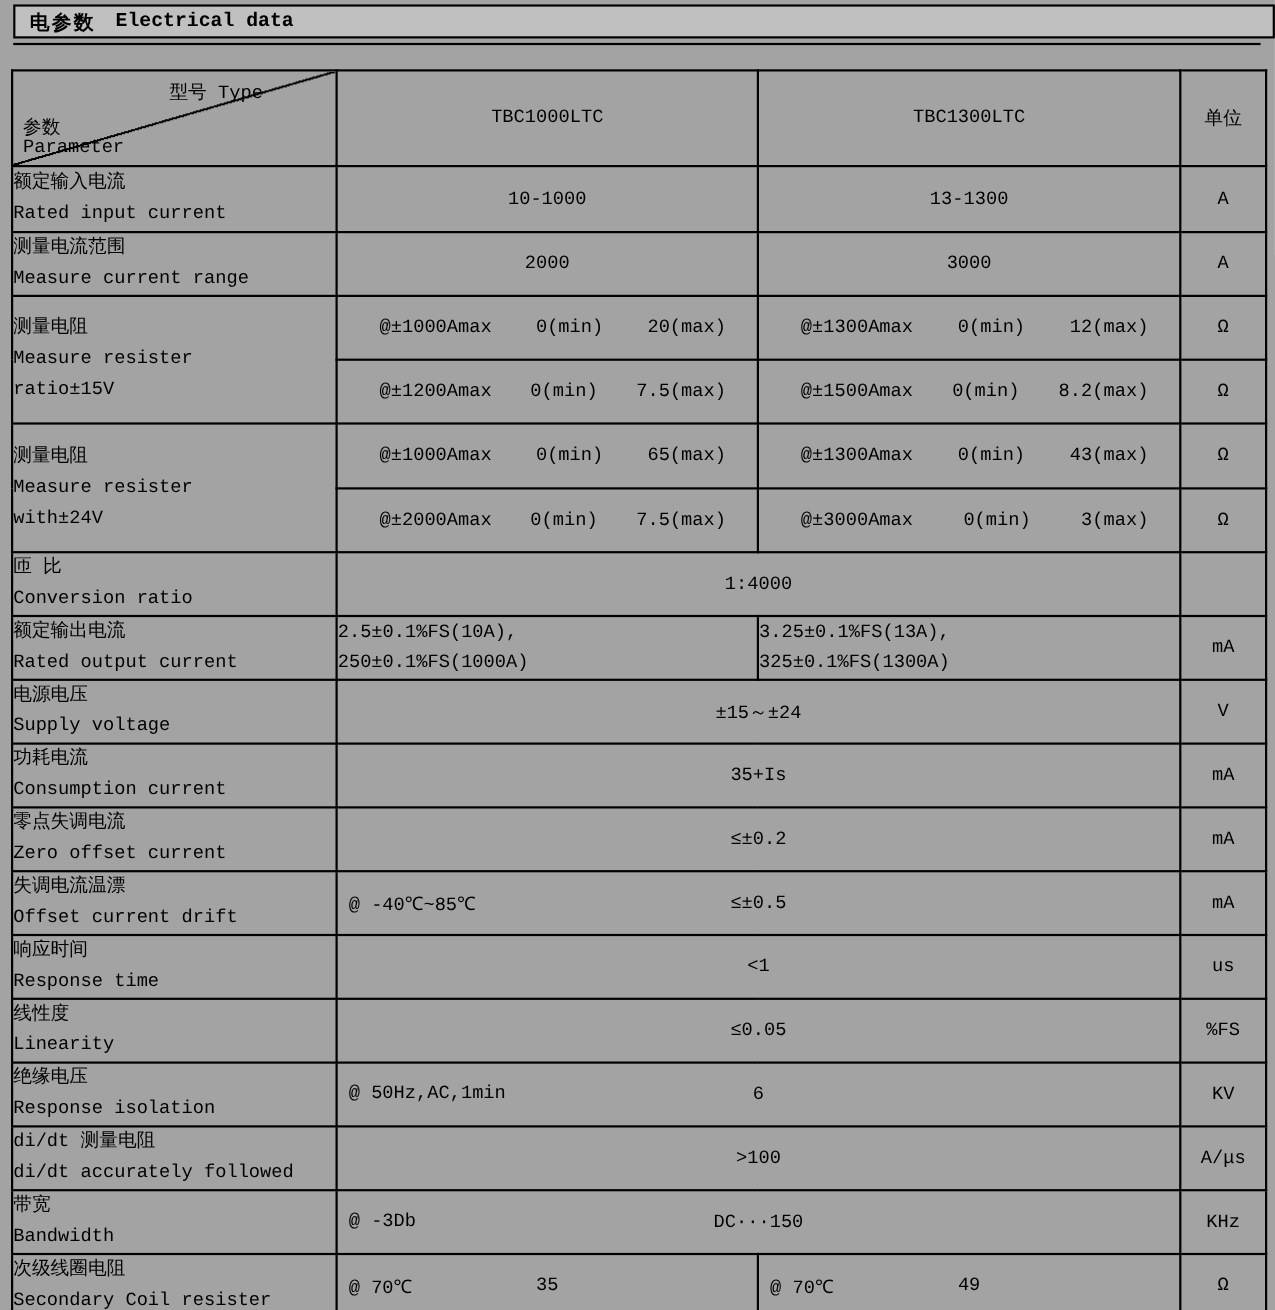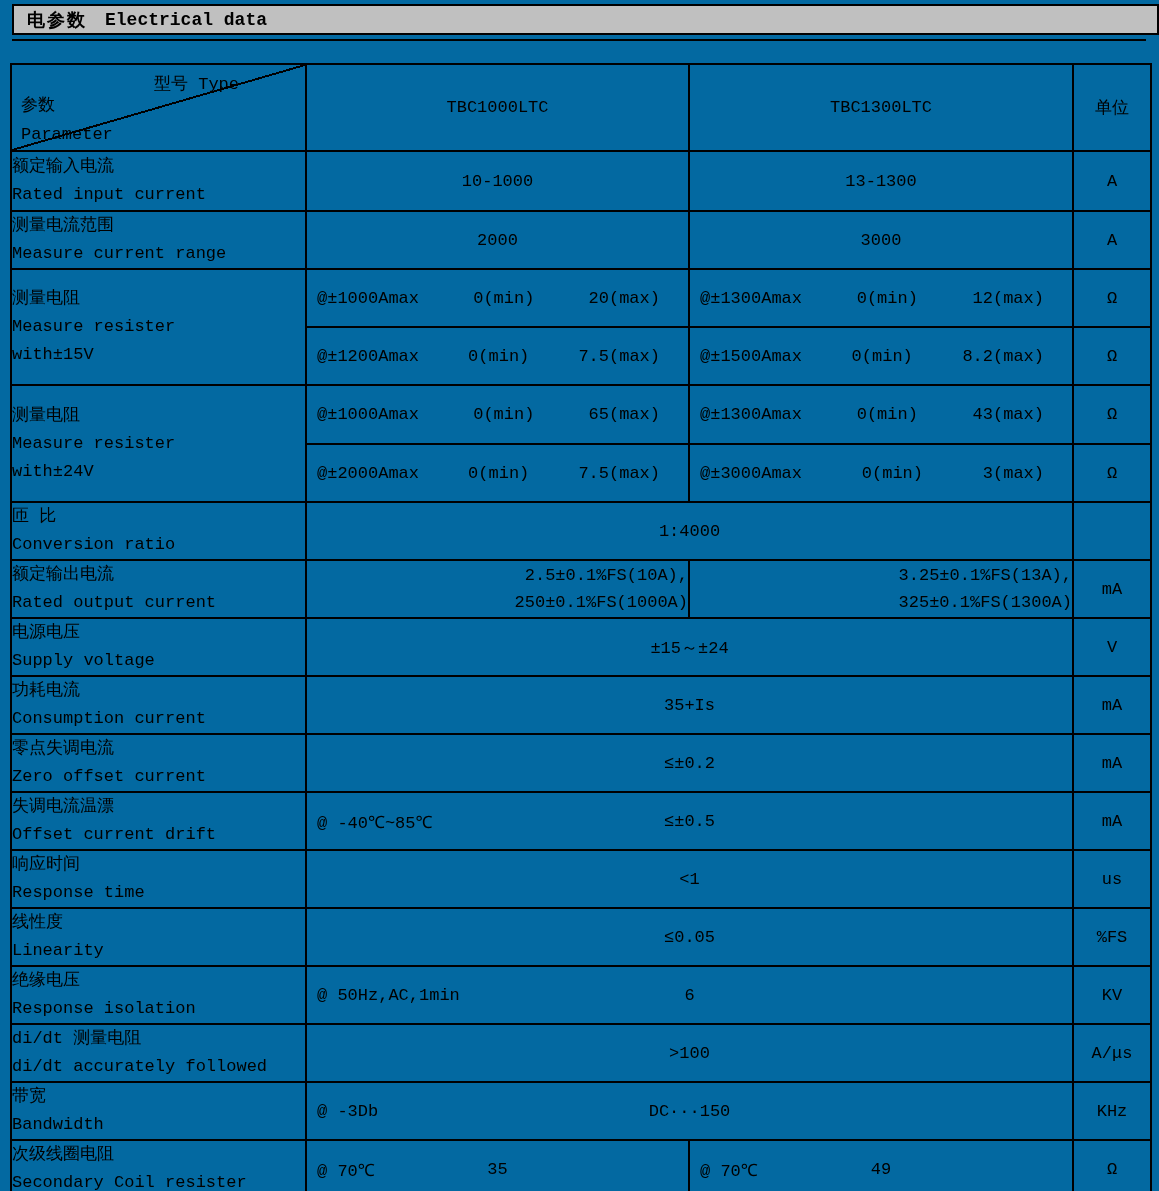--- a/index.html
+++ b/index.html
@@ -1,17 +1,17 @@
 <!DOCTYPE html>
 <html><head>
 <meta charset="utf-8">
 <style>
   html,body{margin:0;padding:0;background:#fff;}
   .wrap{
-    position:relative;width:1159px;height:1191px;background:#0369a1;
+    position:relative;width:1159px;height:1191px;background:#a3a3a3;
     overflow:hidden;color:#000;
     font-family:"Liberation Mono","DejaVu Sans Mono",monospace;
   }
   
   .band{
     position:absolute;left:12px;top:4px;width:1130px;height:27px;
     background:#c0c0c0;border:2px solid #000;
     display:flex;align-items:center;padding-left:13px;
     font-size:18px;font-weight:bold;
   }
@@ -27,31 +27,31 @@
   }
   table.main td{border:2px solid #000;padding:0;vertical-align:middle;overflow:hidden;}
   
   td.diag{
     position:relative;
     background:linear-gradient(to bottom right,
       transparent 49.4%, #000 49.4%, #000 50.6%, transparent 50.6%);
     margin-left:12px;
   }
   .diag-type{position:absolute;left:142px;top:7px;}
-  .diag-zh{position:absolute;left:9px;top:28px;}
+  .diag-zh{position:absolute;left:9px;top:39px;}
   .diag-en{position:absolute;left:9px;top:60px;}
   
   .param{padding-left:9px;line-height:28px;}
   .param div{white-space:nowrap;}
   
   .v{text-align:center;}
-  .two-line{text-align:right;line-height:27px;}
+  .two-line{text-align:left;line-height:27px;}
   
   .splitrow{display:flex;justify-content:space-between;align-items:center;
-    padding:0 28px 0 10px;}
+    padding:0 28px 0 10px;margin-left:28px;}
   .splitrow span{white-space:nowrap;}
   
   td.cond-cell{position:relative;}
   .cond{position:absolute;left:10px;top:50%;transform:translateY(-50%);white-space:nowrap;}
   .unit{text-align:center;}
 </style>
 </head>
 <body>
 
 <div class="wrap">
@@ -99,21 +99,21 @@
       </td>
       <td class="v">2000</td>
       <td class="v">3000</td>
       <td class="unit">A</td>
     </tr>
 
     <tr style="height:58px">
       <td class="param" rowspan="2">
         <div>测量电阻</div>
         <div>Measure resister</div>
-        <div>with±15V</div>
+        <div>ratio±15V</div>
       </td>
       <td>
         <div class="splitrow">
           <span>@±1000Amax</span>
           <span>0(min)</span>
           <span>20(max)</span>
         </div>
       </td>
       <td>
         <div class="splitrow">

